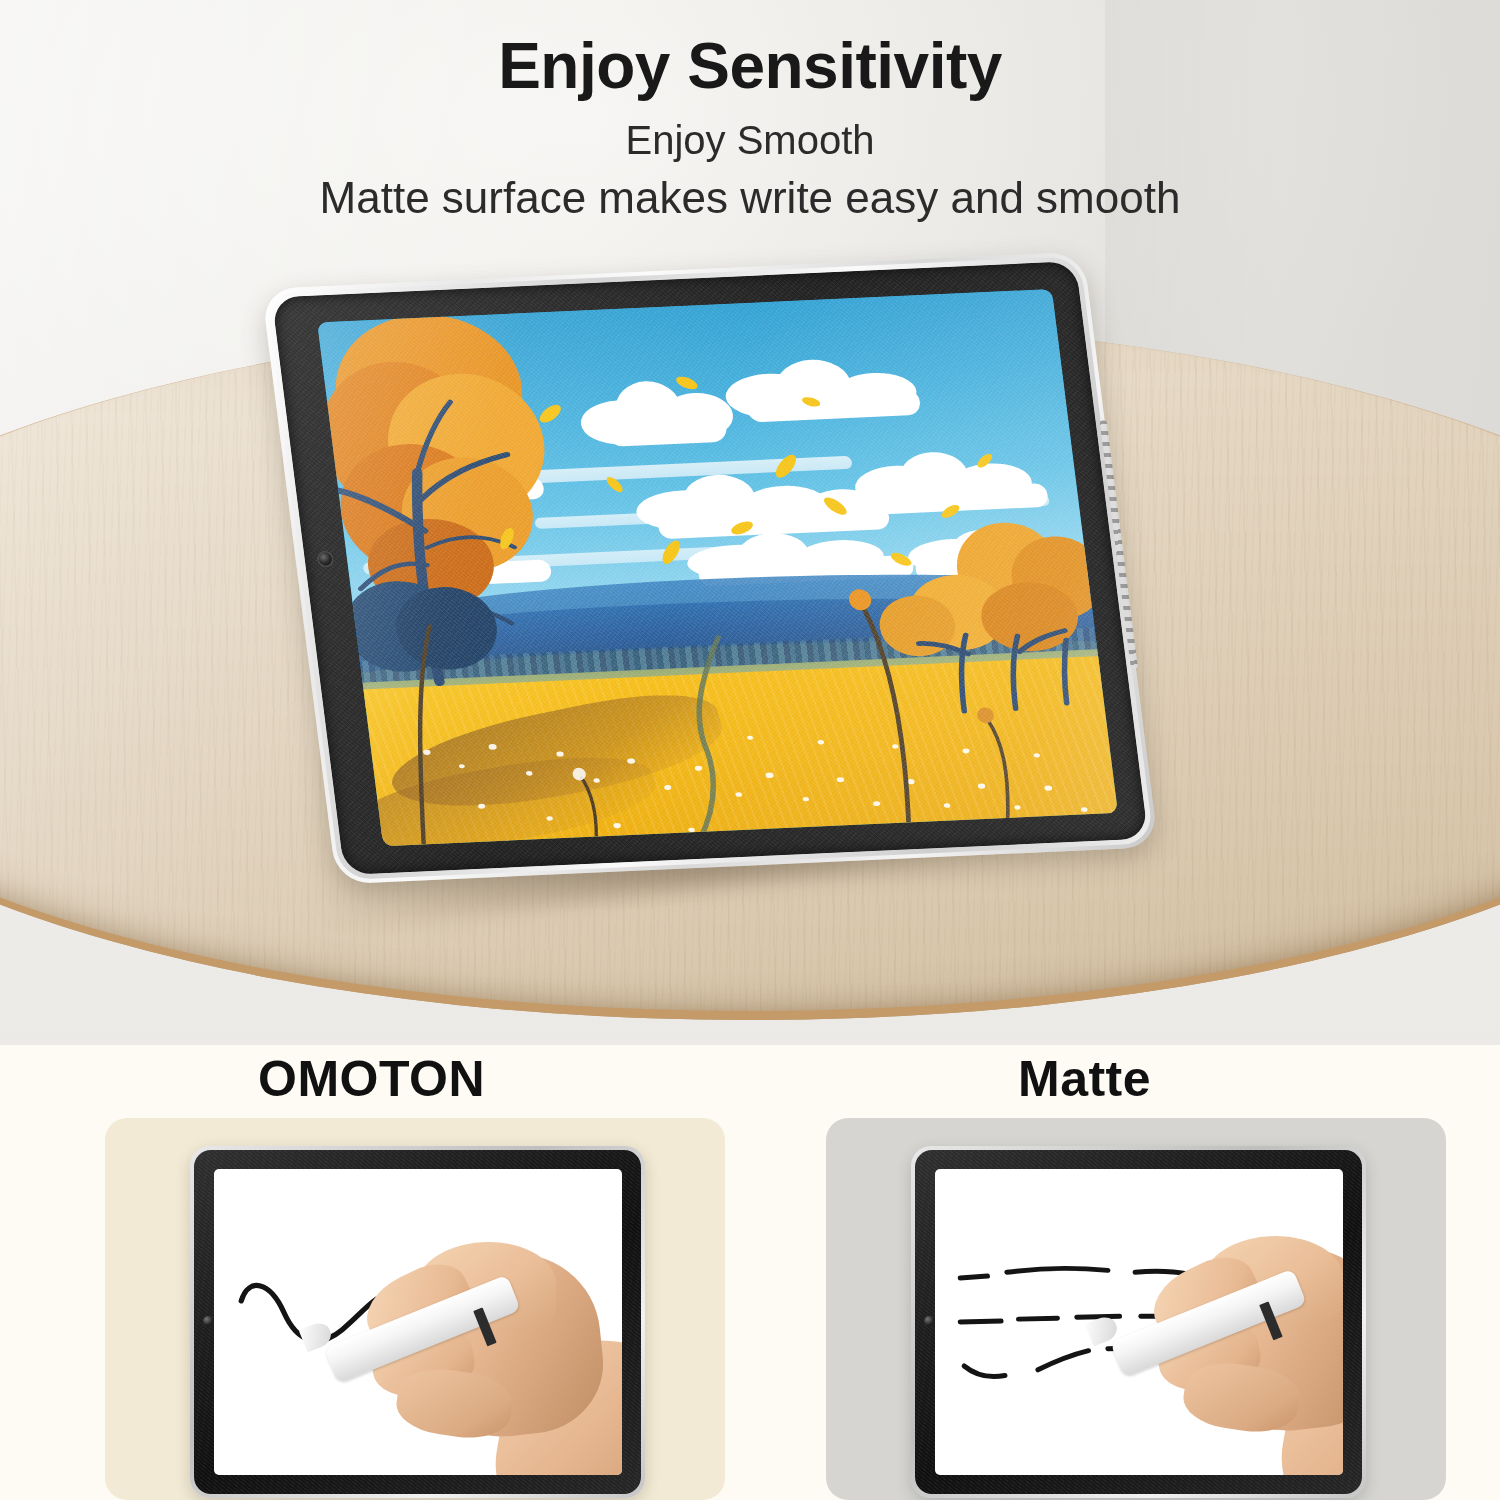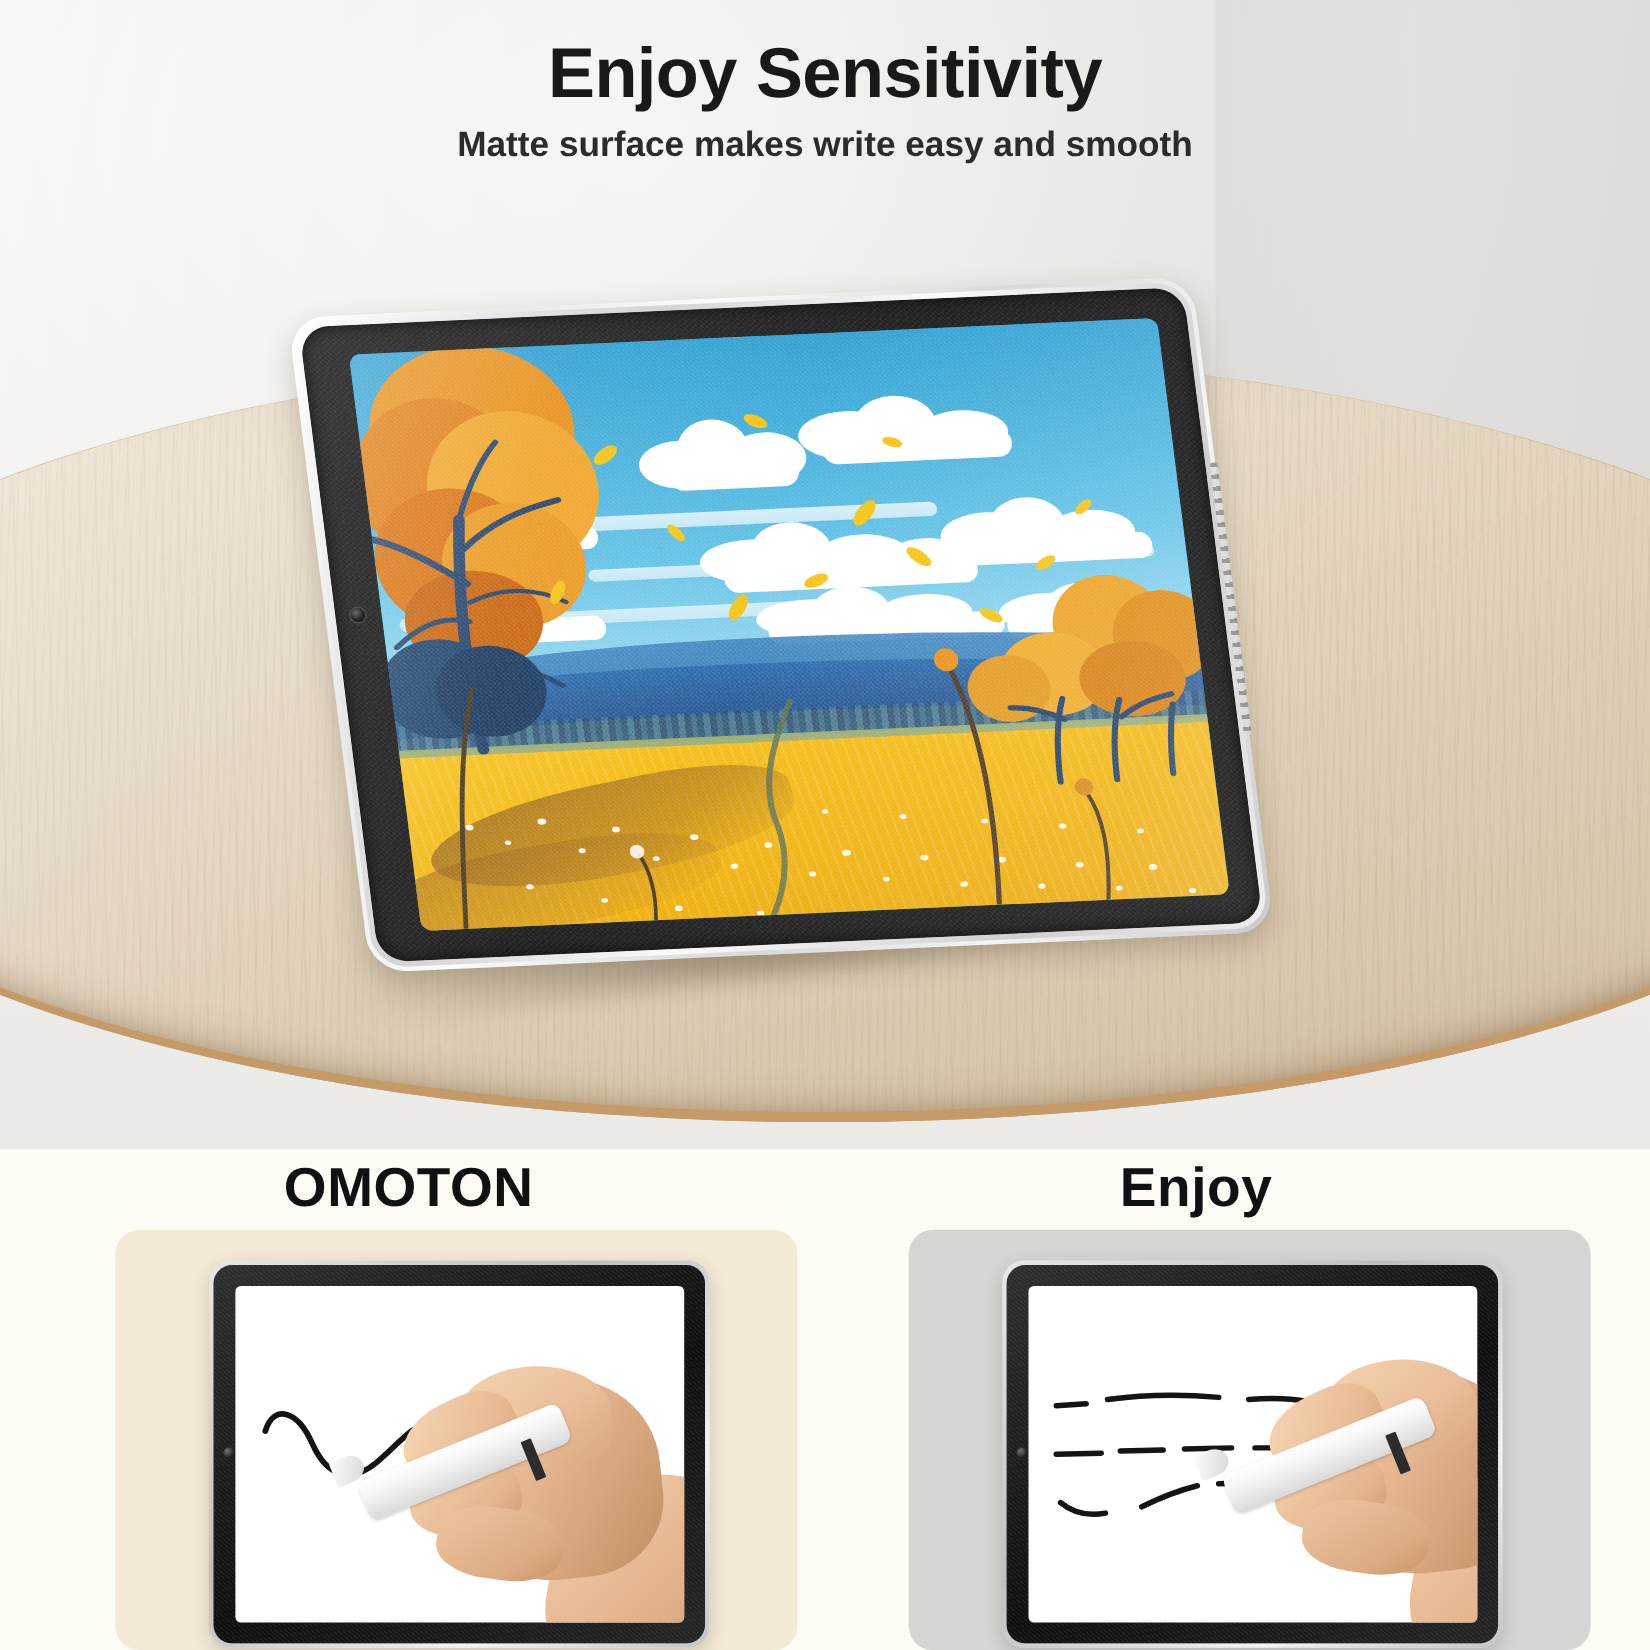--- a/index.html
+++ b/index.html
@@ -191,21 +191,22 @@
   }
   .pencil-band {
     position:absolute; background:#2c2c2c; border-radius:1px;
   }
 </style>
 </head>
 <body>
 
 <div style="position:absolute;left:0;top:30px;width:1500px;text-align:center;z-index:40;">
   <div style="font-size:64px;font-weight:bold;color:#191919;letter-spacing:-.5px;line-height:1.15;">Enjoy Sensitivity</div>
-  <div style="font-size:32px;color:#2b2b2b;margin-top:8px;line-height:1.2;font-weight:bold;">Matte surface makes write easy and smooth</div>
+  <div style="font-size:40px;color:#2b2b2b;margin-top:12px;line-height:1.2;">Enjoy Smooth</div>
+  <div style="font-size:44px;color:#2b2b2b;margin-top:8px;line-height:1.2;">Matte surface makes write easy and smooth</div>
 </div>
 
 <div id="hero">
 
   <div id="wall"></div>
   <div id="wall-shade"></div>
   <div id="wall-corner"></div>
 
   <div id="table-wrap">
     <div id="table"></div>
@@ -420,21 +421,21 @@
                                        repeating-linear-gradient(-44deg, rgba(255,255,255,.4) 0 1px, rgba(0,0,0,0) 1px 3px);"></div>
         </div>
       </div>
     </div>
   </div>
 </div>
 
 <div id="compare"></div>
 
 <div class="cmp-label" style="left:258px;top:1050px;">OMOTON</div>
-<div class="cmp-label" style="left:1018px;top:1050px;">Enjoy</div>
+<div class="cmp-label" style="left:1018px;top:1050px;">Matte</div>
 
 <div class="panel" id="panel-left">
   <div class="mini-tab">
     <div class="mini-bezel">
       <div class="mini-cam"></div>
       <div class="mini-screen">
 
         <svg style="position:absolute;inset:0;width:100%;height:100%;" viewBox="0 0 420 320" preserveAspectRatio="none">
           <path d="M28,138 C36,112 58,118 72,150 C86,182 108,188 132,168 C152,151 164,134 176,133 C190,132 196,150 198,178" fill="none" stroke="#141414" stroke-width="5.4" stroke-linecap="round"></path>
         </svg>

